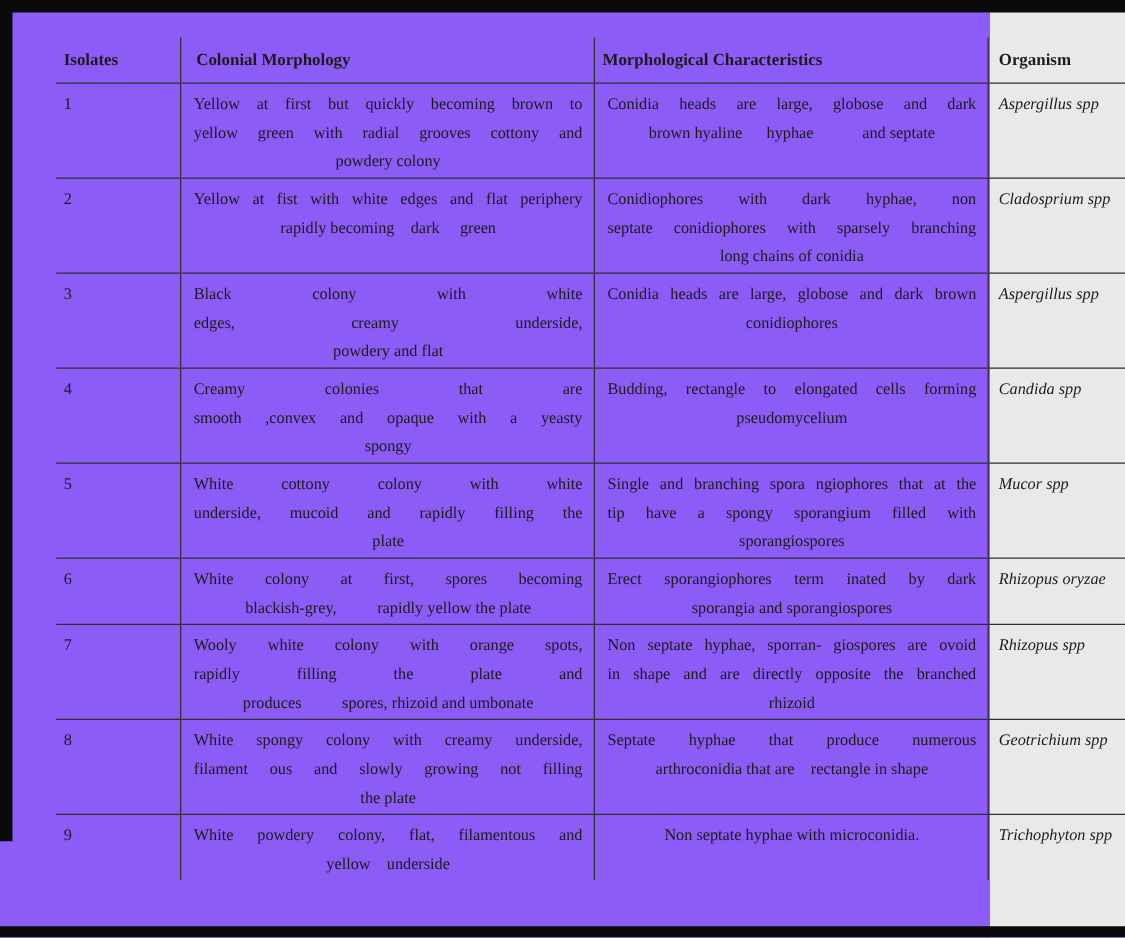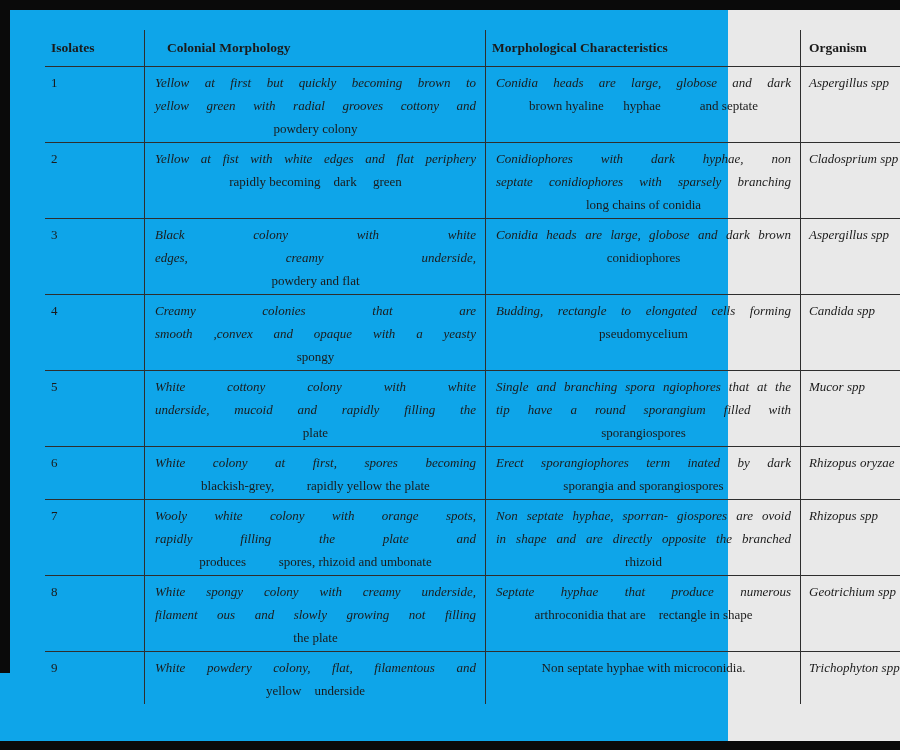--- a/index.html
+++ b/index.html
@@ -4,22 +4,22 @@
 <style>
   html, body { margin: 0; padding: 0; }
   body {
     width: 900px; height: 750px;
     background: #e9e9e9;
     font-family: "Liberation Serif", serif;
     overflow: hidden;
   }
   .page {
     position: relative;
-    width: 728px; height: 750px;
-    background: #0ea5e9;
+    width: 792px; height: 750px;
+    background: #8b5cf6;
   }
   .bar { background: #0a0a0a; position: absolute; }
   .bar.top    { top: 0; left: 0; width: 900px; height: 10px; }
   .bar.left   { top: 0; left: 0; width: 10px;  height: 673px; }
   .bar.bottom { left: 0; bottom: 0; width: 900px; height: 9px; }
 
   table.morph-table {
     position: absolute;
     left: 45px; top: 30px;
     width: 805px;
@@ -39,40 +39,39 @@
 
   .morph-table thead tr { height: 36px; }
   .morph-table th {
     font-size: 13.5px;
     font-weight: bold;
     text-align: left;
     vertical-align: middle;
     padding: 4px 8px 4px 6px;
   }
   th.col-isolate { width: 85px; }
-  th.col-morph   { width: 310px; padding-left: 22px; }
+  th.col-morph   { width: 310px; padding-left: 12px; }
   th.col-char    { width: 300px; text-align: left; }
   th.col-organism{ width: 110px; padding-left: 8px; }
 
   .morph-table tbody tr { height: 74px; }
   .morph-table tbody tr:nth-child(6) { height: 50px; }
   .morph-table tbody tr:nth-child(9) { height: 46px; }
 
   .morph-table td {
     font-size: 13px;
     line-height: 23px;
     padding: 4px 9px 2px 10px;
   }
   td.col-isolate { padding-left: 6px; }
   td.col-organism { font-style: italic; padding-left: 8px; }
 
   .ln {
     text-align: justify;
     text-align-last: justify;
-    font-style: italic;
   }
   .ln-last {
     white-space: pre-wrap;
     text-align: center;
   }
 </style>
 </head>
 <body>
 
 <div class="page">
@@ -144,21 +143,21 @@
         </tr>
         <tr>
           <td class="col-isolate">5</td>
           <td class="col-morph">
             <div class="ln">White cottony colony with white</div>
             <div class="ln">underside, mucoid and rapidly filling the</div>
             <div class="ln-last">plate</div>
           </td>
           <td class="col-char">
             <div class="ln">Single and branching spora ngiophores that at the</div>
-            <div class="ln">tip have a round sporangium filled with</div>
+            <div class="ln">tip have a spongy sporangium filled with</div>
             <div class="ln-last">sporangiospores</div>
           </td>
           <td class="col-organism">Mucor spp</td>
         </tr>
         <tr>
           <td class="col-isolate">6</td>
           <td class="col-morph">
             <div class="ln">White colony at first, spores becoming</div>
             <div class="ln-last">blackish-grey,          rapidly yellow the plate</div>
           </td>

